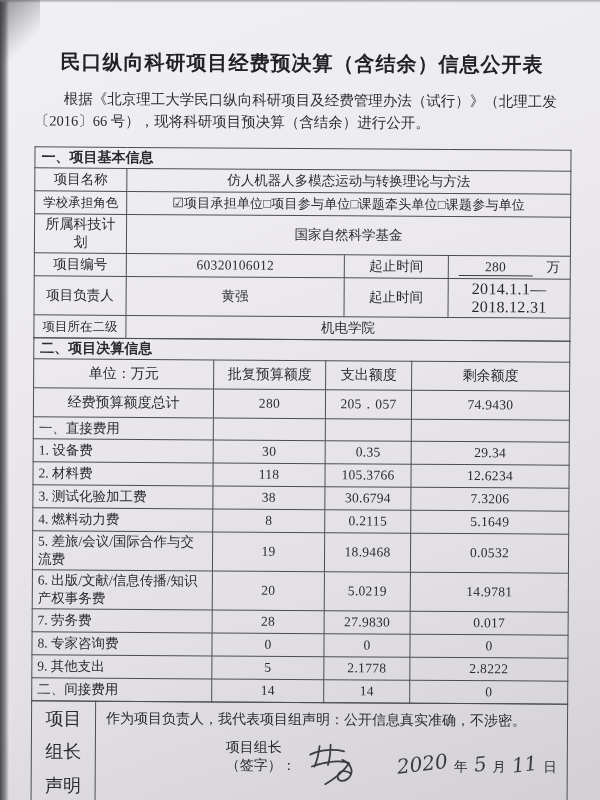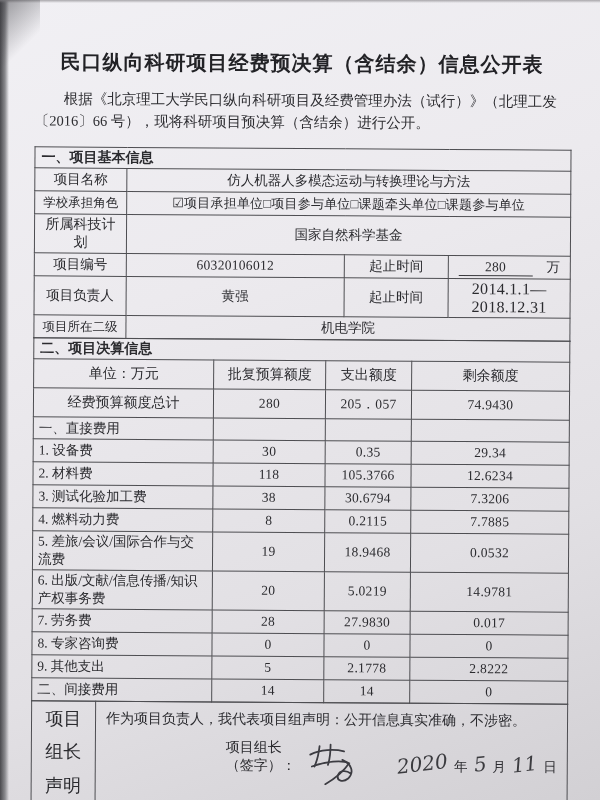--- a/index.html
+++ b/index.html
@@ -153,21 +153,21 @@
     <tr>
       <td class="left lbl">3. 测试化验加工费</td>
       <td class="num">38</td>
       <td class="num">30.6794</td>
       <td class="num">7.3206</td>
     </tr>
     <tr>
       <td class="left lbl">4. 燃料动力费</td>
       <td class="num">8</td>
       <td class="num">0.2115</td>
-      <td class="num">7.7885</td>
+      <td class="num">5.1649</td>
     </tr>
     <tr class="tallrow">
       <td class="left">5. 差旅/会议/国际合作与交流费</td>
       <td class="num">19</td>
       <td class="num">18.9468</td>
       <td class="num">0.0532</td>
     </tr>
     <tr class="tallrow">
       <td class="left">6. 出版/文献/信息传播/知识产权事务费</td>
       <td class="num">20</td>

